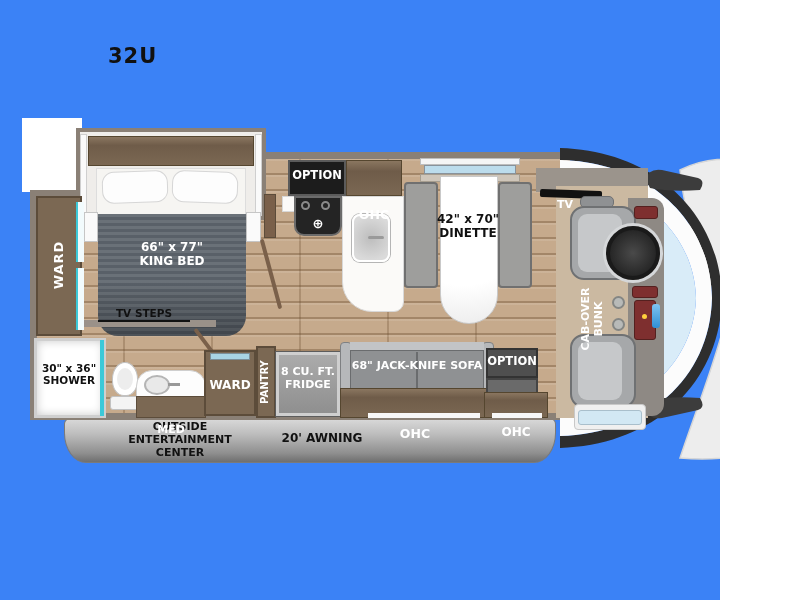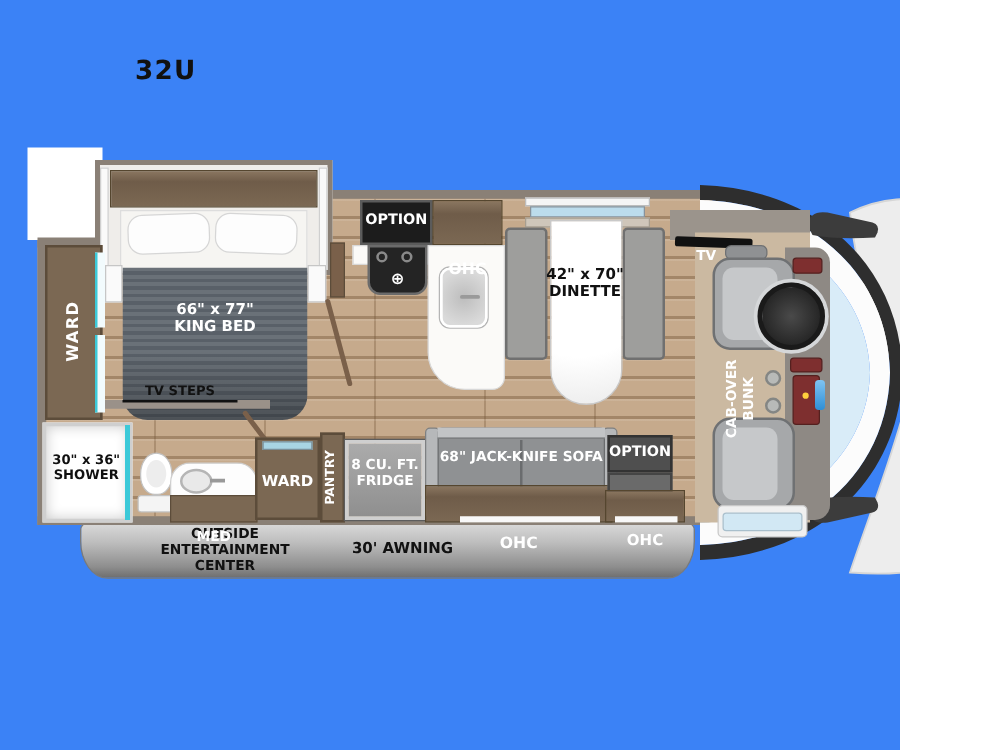--- a/index.html
+++ b/index.html
@@ -32,21 +32,21 @@
 <div id="stage">
 
   <div class="a lbl black" style="left:108px;top:44px;font-size:21px;font-weight:600;letter-spacing:1px;">32U</div>
 
   <div class="a" style="left:64px;top:418px;width:492px;height:45px;border-radius:6px 6px 22px 22px / 6px 6px 30px 30px;
               background:linear-gradient(180deg,#d9d9d9 0%,#bdbdbd 35%,#8e8e8e 80%,#6f6f6f 100%);
               border:1px solid #7a7a7a;"></div>
   <div class="a lbl black" style="left:100px;top:421px;width:160px;font-size:11px;">OUTSIDE
 ENTERTAINMENT
 CENTER</div>
-  <div class="a lbl black" style="left:262px;top:431px;width:120px;font-size:12px;">30' AWNING</div>
+  <div class="a lbl black" style="left:262px;top:431px;width:120px;font-size:12px;">20' AWNING</div>
 
   <div class="a wood" style="left:30px;top:152px;width:540px;height:268px;border:7px solid #8a8076;border-right:none;"></div>
 
   <div class="a" style="left:22px;top:118px;width:60px;height:74px;background:#fff;"></div>
   <div class="a wall" style="left:30px;top:190px;width:56px;height:8px;"></div>
 
   <div class="a" style="left:76px;top:128px;width:190px;height:92px;background:#efedea;border:4px solid #8a8076;"></div>
   <div class="a" style="left:80px;top:134px;width:7px;height:82px;background:#fafafa;border:1px solid #cfcfcf;"></div>
   <div class="a" style="left:255px;top:134px;width:7px;height:82px;background:#fafafa;border:1px solid #cfcfcf;"></div>
   <div class="a ohcface lbl white" style="left:88px;top:136px;width:166px;height:30px;border:1px solid #55462f;font-size:12px;line-height:30px;">

